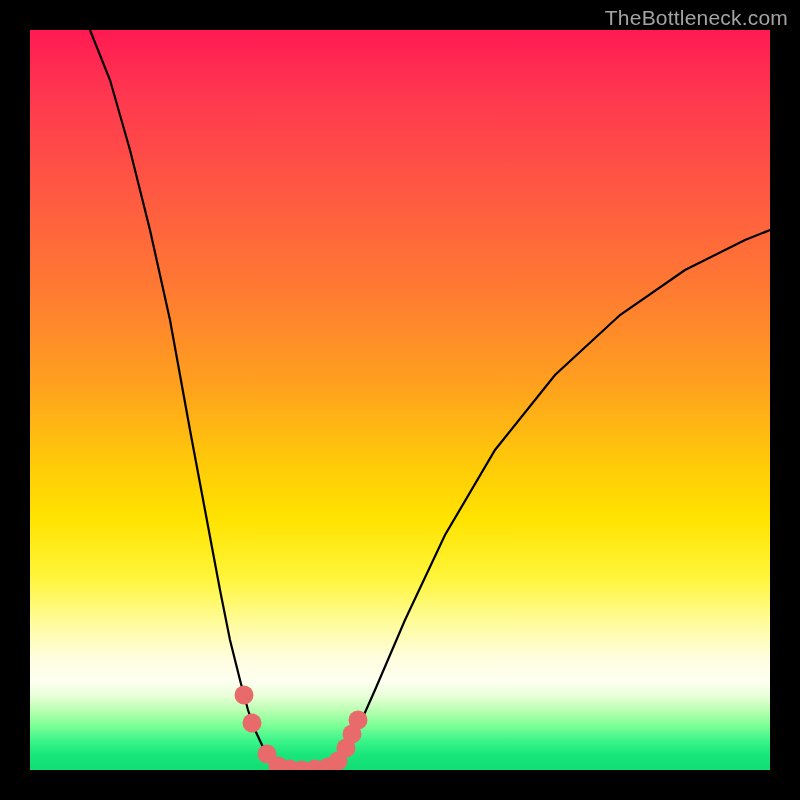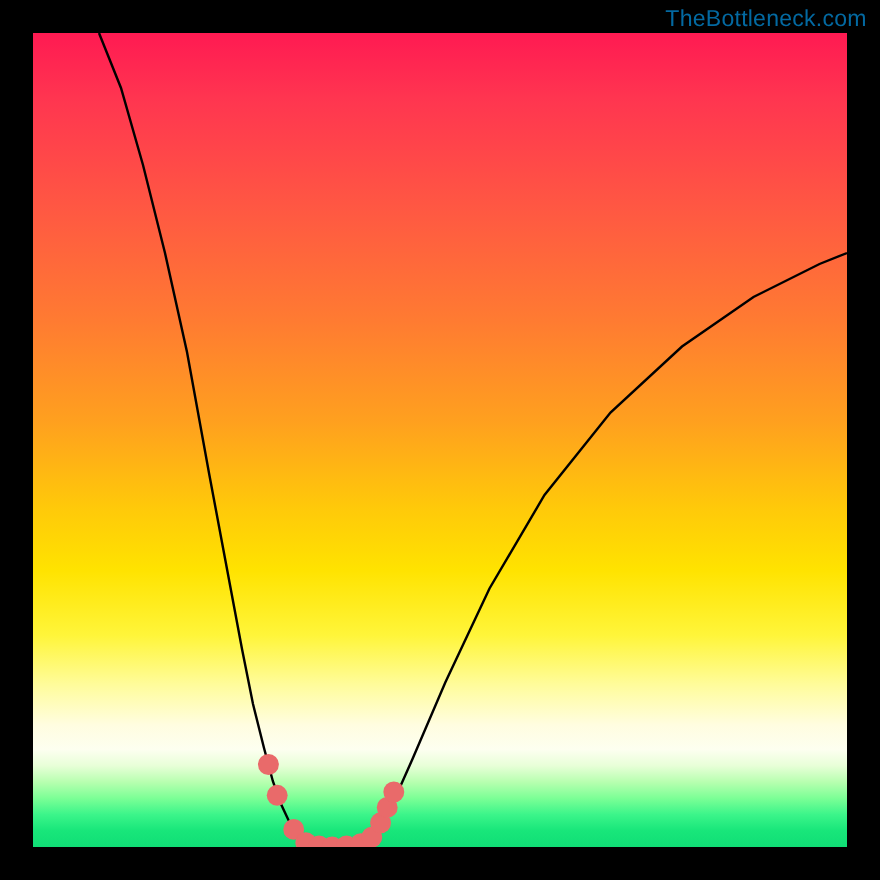--- a/index.html
+++ b/index.html
@@ -44,21 +44,21 @@
       #7cff96 94%,
       #3cf58a 96%,
       #18e67a 98%,
       #10de76 100%
     );
   }
   .watermark {
     position: absolute;
     top: 6px;
     right: 12px;
-    color: #0369a1;
+    color: #a3a3a3;
     font-size: 21px;
     font-weight: 500;
     letter-spacing: 0.2px;
   }
   svg {
     position: absolute;
     left: 0;
     top: 0;
   }
 </style>

